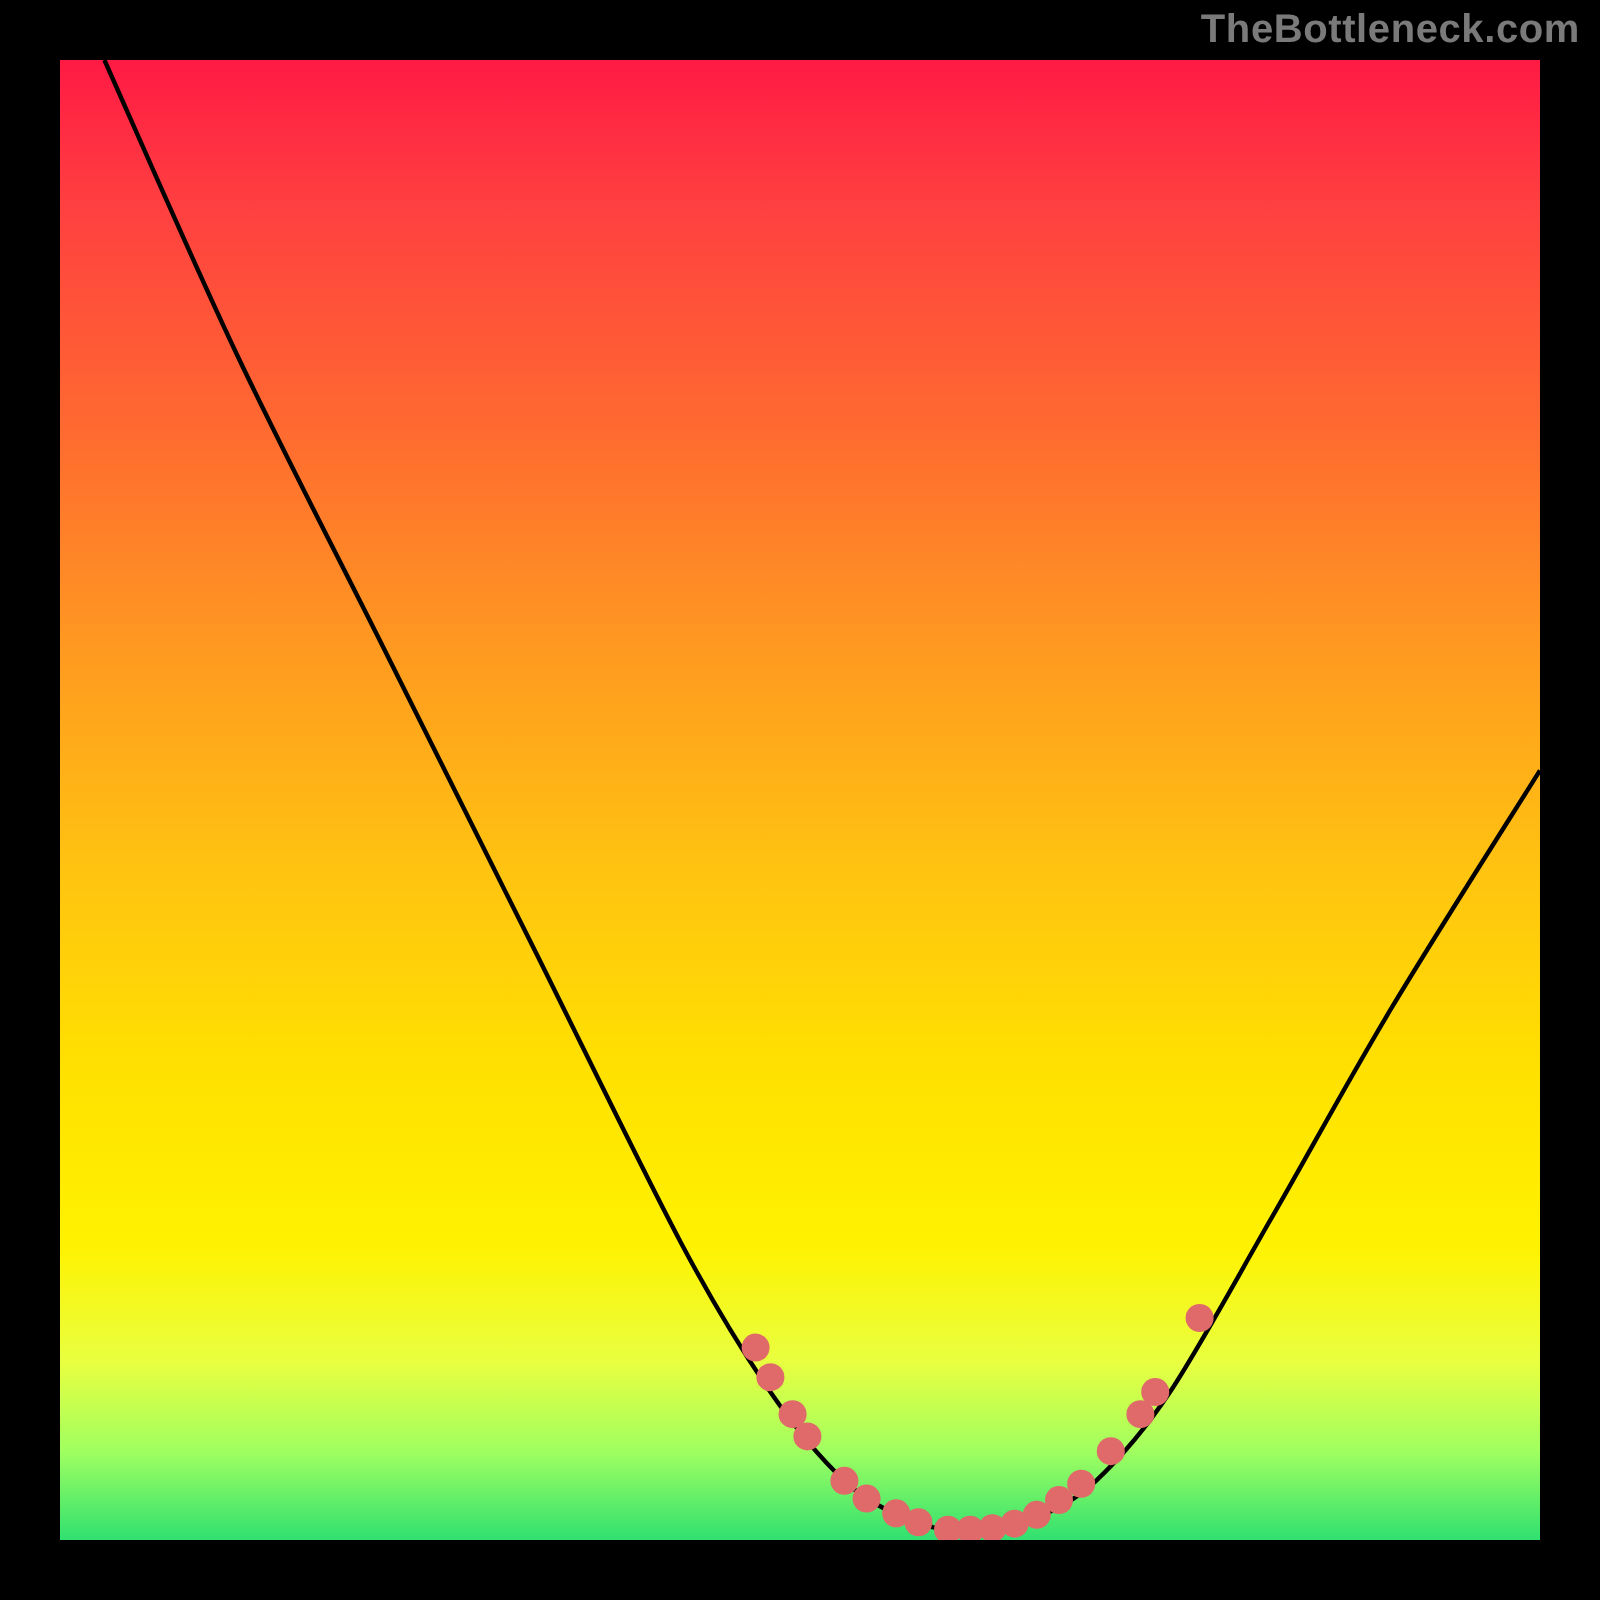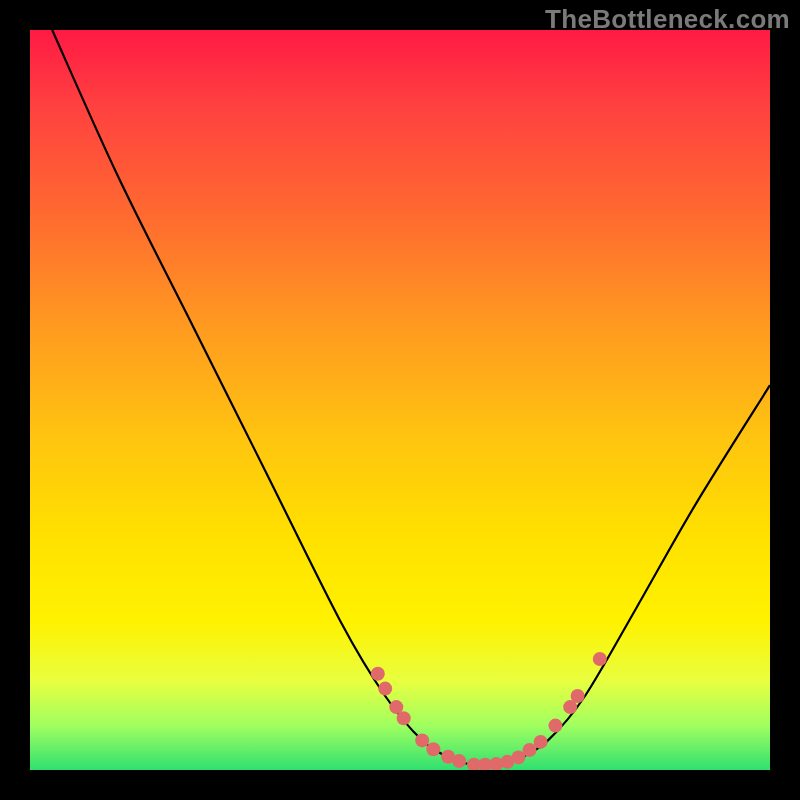--- a/index.html
+++ b/index.html
@@ -35,21 +35,21 @@
       #fff200 80%,
       #e8ff40 88%,
       #a0ff60 94%,
       #30e070 100%
     );
   }
   .watermark {
     position: absolute;
     top: 4px;
     right: 10px;
-    font-size: 26px;
+    font-size: 20px;
     font-weight: 600;
     color: #7a7a7a;
     letter-spacing: 0.3px;
     user-select: none;
   }
   svg.curve {
     position: absolute;
     left: 0;
     top: 0;
     width: 740px;

